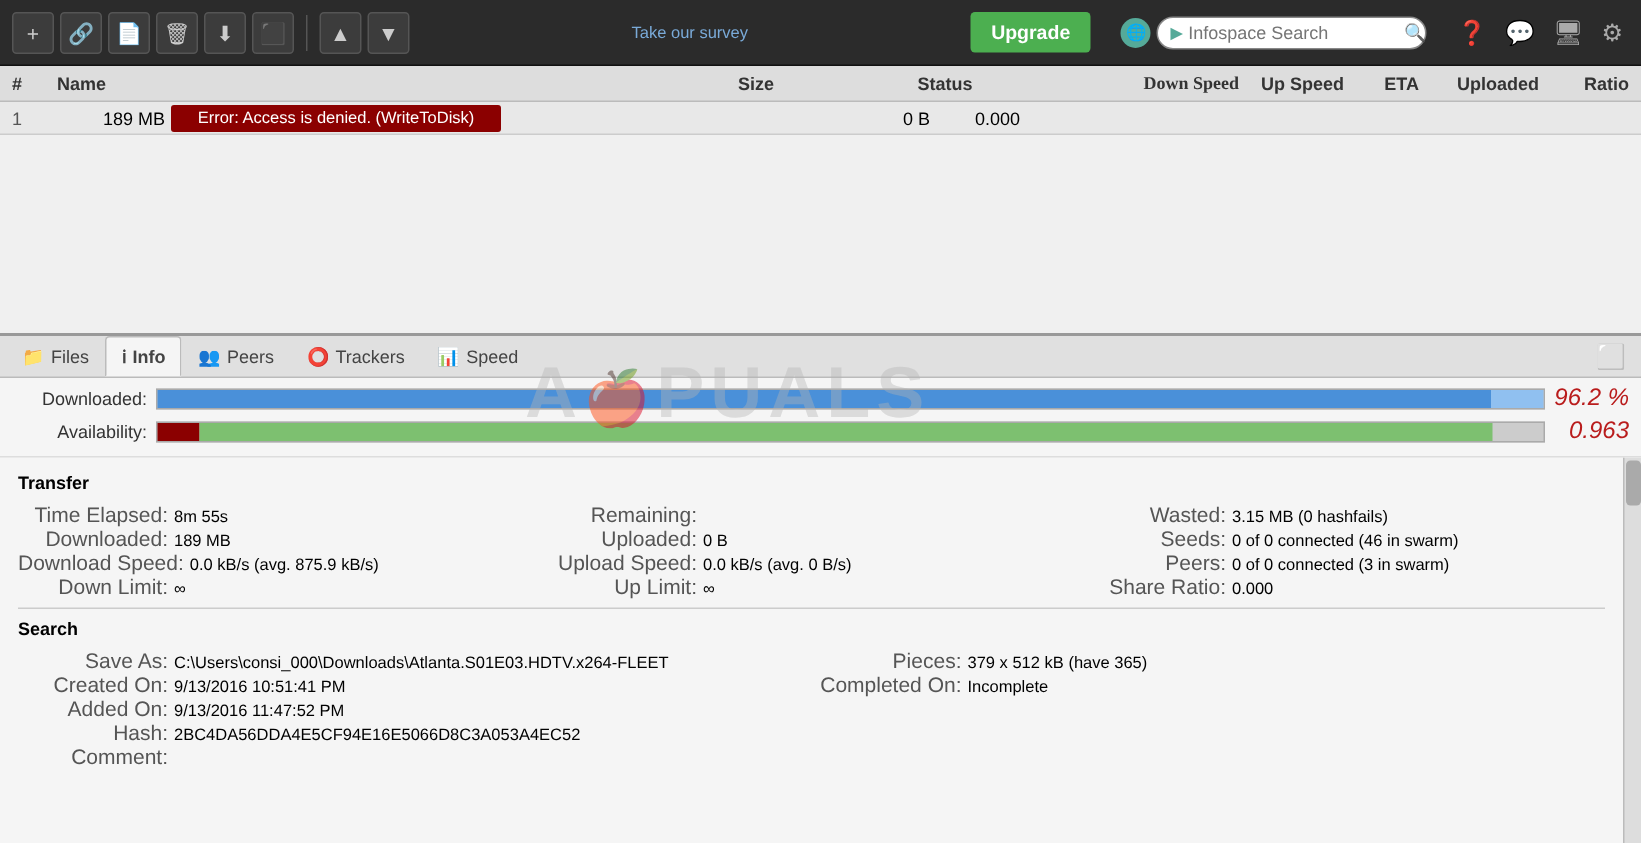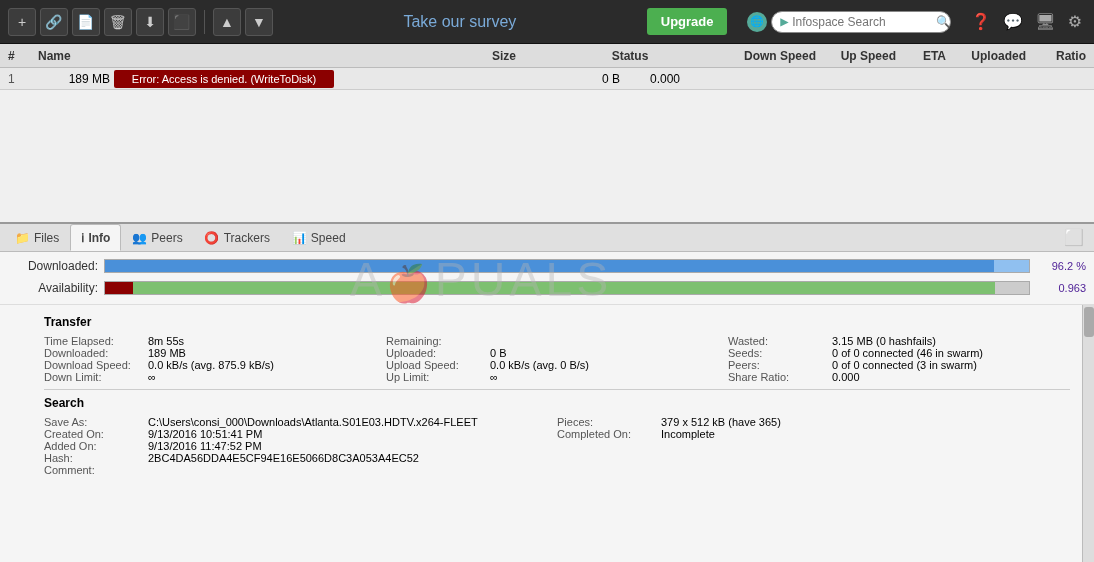--- a/index.html
+++ b/index.html
@@ -25,21 +25,21 @@
       cursor: pointer;
       display: flex;
       align-items: center;
       justify-content: center;
       font-size: 14px;
     }
     .toolbar-sep { width: 1px; height: 24px; background: #555; margin: 0 4px; }
     .toolbar-survey {
       color: #7aaad8;
       text-decoration: none;
-      font-size: 16px;
+      font-size: 11px;
       margin: 12px auto;
     }
     .upgrade-btn {
       background: #4caf50;
       color: white;
       border: none;
       border-radius: 3px;
       padding: 6px 14px;
       font-size: 13px;
       font-weight: bold;
@@ -85,21 +85,21 @@
       align-items: center;
       font-size: 12px;
       color: #333;
       padding: 0 4px;
     }
     .th { padding: 0 4px; font-weight: bold; }
     .th-num { width: 30px; }
     .th-name { flex: 1; }
     .th-size { width: 80px; text-align: right; }
     .th-status { width: 220px; text-align: center; }
-    .th-down { width: 90px; text-align: left; }
+    .th-down { width: 90px; text-align: right; font-family: Liberation Serif, serif; }
     .th-up { width: 70px; text-align: right; }
     .th-eta { width: 50px; text-align: right; }
     .th-uploaded { width: 80px; text-align: right; }
     .th-ratio { width: 60px; text-align: right; }
 
     
     #torrent-row {
       display: flex;
       height: 22px;
       align-items: center;
@@ -198,62 +198,62 @@
       background: #ccc;
       position: relative;
       border: 1px solid #aaa;
     }
     .progress-bar-fill {
       height: 100%;
       position: absolute;
       left: 0; top: 0;
     }
     .progress-value {
-      font-size: 11px;
-      color: #4c1d95;
+      font-size: 16px;
+      color: #b91c1c;
       width: 50px;
       text-align: right;
+      font-style: italic;
     }
 
     
     #watermark {
       position: absolute;
-      top: 252px;
+      top: 235px;
       left: 350px;
       font-size: 48px;
-      font-weight: normal;
+      font-weight: bold;
       color: rgba(180,180,180,0.4);
       letter-spacing: 4px;
       pointer-events: none;
       z-index: 10;
     }
 
     
     #info-content {
       padding: 6px 12px;
       overflow-y: auto;
       flex: 1;
-      margin-left: 32px;
     }
     .info-section-title {
       font-weight: bold;
       font-size: 12px;
       margin-bottom: 6px;
       margin-top: 4px;
     }
     .info-item {
       display: flex;
       align-items: baseline;
       gap: 4px;
     }
     .info-label {
       color: #555;
-      font-size: 11px;
+      font-size: 14px;
       min-width: 100px;
-      text-align: left;
+      text-align: right;
     }
     .info-value {
       color: #000;
       font-size: 11px;
     }
     .info-section-divider {
       height: 1px;
       background: #ccc;
       margin: 6px 0;
     }

